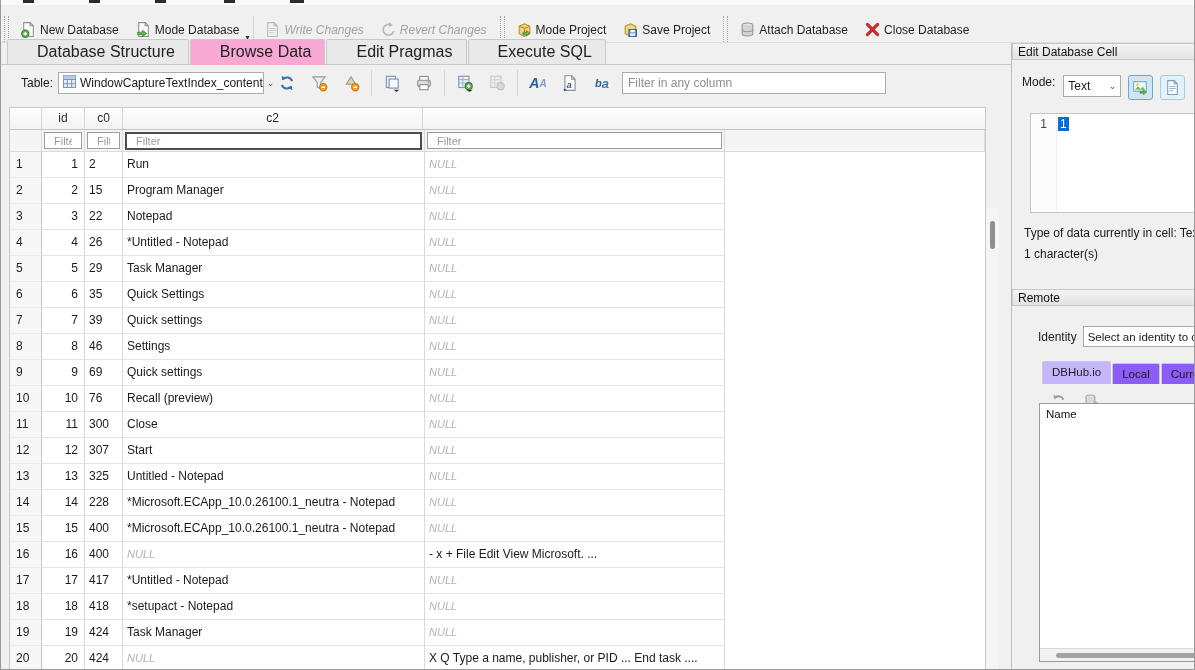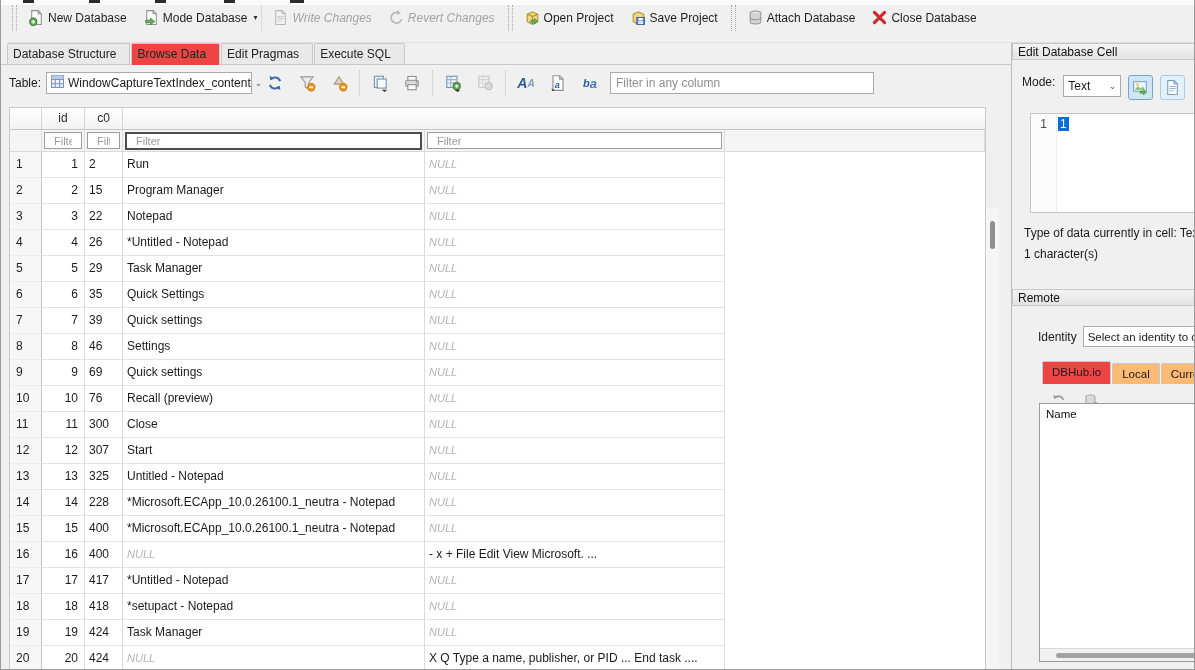--- a/index.html
+++ b/index.html
@@ -7,35 +7,35 @@
   .app {
     position:relative; width:1195px; height:670px; overflow:hidden;
     background:#f0f0f0; font-family:"Liberation Sans", sans-serif; font-size:12px; color:#1a1a1a;
     border:1px solid #9a9a9a; border-top:none;
   }
   
   .menustrip { position:absolute; top:0; left:0; right:0; height:5px; background:#fbfbfb; }
   .menustrip i { position:absolute; top:0; height:3px; width:11px; background:#2b2b2b; }
 
   
-  .toolbar { position:absolute; top:5px; left:0; right:0; height:38px; display:flex; align-items:flex-start; background:#f0f0f0; border-bottom:1px solid #dedede;margin-left:8px; }
+  .toolbar { position:absolute; top:5px; left:0; right:0; height:38px; display:flex; align-items:flex-end; background:#f0f0f0; border-bottom:1px solid #dedede; }
   .grip { width:5px; height:26px; border-left:1px dotted #a9a9a9; border-right:1px dotted #a9a9a9; margin:0 5px 0 3px; }
   .tsep { width:1px; height:26px; background:#d6d6d6; margin:0 4px; }
   .tbtn { display:flex; align-items:center; gap:3px; padding:4px 10px 4px 6px; color:#1f1f1f; cursor:default; }
   .tbtn.disabled { color:#a3a3a3;font-style:italic; }
   .icon16 { width:17px; height:17px; display:inline-block; position:relative; }
   .caret { font-size:8px; color:#333; margin-left:-4px; padding-top:8px; }
 
   
   .tabbar { position:absolute; top:43px; left:0; width:1010px; height:22px; display:flex; align-items:flex-end; padding-left:6px; background:#f0f0f0; border-bottom:1px solid #c9c9c9; }
-  .tab { padding:3px 13px 3px 5px; margin-right:1px; border:1px solid #c9c9c9; border-bottom:none; background:#e9e9e9; font-size:12px; color:#222; border-radius:2px 2px 0 0; }
-  .tab.active { background:#ef4444; padding-bottom:4px; margin-bottom:-1px; }
+  .tab { padding:3px 13px 3px 29px; margin-right:1px; border:1px solid #c9c9c9; border-bottom:none; background:#e9e9e9; font-size:16px; color:#222; border-radius:2px 2px 0 0; }
+  .tab.active { background:#f9a8d4; padding-bottom:4px; margin-bottom:-1px; }
 
   
-  .btoolbar { position:absolute; top:65px; left:0; width:1010px; height:36px; display:flex; align-items:center; background:#f0f0f0; padding-left:8px; }
+  .btoolbar { position:absolute; top:65px; left:0; width:1010px; height:36px; display:flex; align-items:center; background:#f0f0f0; padding-left:20px; }
   .lbl { margin-right:5px; }
   .combo { display:flex; align-items:center; gap:4px; background:#fff; border:1px solid #ababab; height:22px; padding:0 4px; }
   .combo .chev { color:#555; font-size:9px; margin-left:6px; }
   .tablecombo { width:206px; }
   .tablecombo .chev { margin-left:auto; }
   .ibtn { width:26px; height:26px; display:flex; align-items:center; justify-content:center; margin:0 3px; position:relative; }
   .ibtn.dis { opacity:.55; filter:grayscale(1); }
   .filterinput { width:264px; height:22px; border:1px solid #ababab; padding:0 5px; font:12px "Liberation Sans",sans-serif; margin-left:4px; }
   .filterinput::placeholder { color:#8f8f8f; }
   .aicon { font-weight:bold; color:#2c5c9e; font-style:italic; }
@@ -76,22 +76,22 @@
   .editor { display:flex; margin:13px 0 0 18px; width:200px; height:100px; background:#fff; border:1px solid #c6c6c6; }
   .editor .gutter { width:26px; text-align:center; color:#444; padding-top:3px; border-right:1px solid #eee; background:#fcfcfc; }
   .editor .content { padding:3px 1px; }
   .editor .sel { background:#0a6cd6; color:#fff; padding:0 2px; }
   .typeinfo { margin:13px 0 0 12px; white-space:nowrap; }
   .sizeinfo { margin:7px 0 0 12px; white-space:nowrap; }
   .remotetitle { margin-top:28px; }
   .identrow { display:flex; align-items:center; margin:20px 0 0 26px; }
   .identcombo { width:200px; height:21px; margin-left:6px; font-size:11.5px; flex:none; }
   .rtabs { display:flex; margin:14px 0 0 30px; align-items:flex-end; }
-  .rtab { padding:4px 9px; border:1px solid #c9c9c9; border-bottom:none; background:#fdba74; margin-right:1px; font-size:11.5px; border-radius:2px 2px 0 0; white-space:nowrap; }
-  .rtab.active { background:#ef4444; padding-bottom:6px; }
+  .rtab { padding:4px 9px; border:1px solid #c9c9c9; border-bottom:none; background:#8b5cf6; margin-right:1px; font-size:11.5px; border-radius:2px 2px 0 0; white-space:nowrap; }
+  .rtab.active { background:#c4b5fd; padding-bottom:6px; }
   .ricons { display:flex; gap:16px; margin:9px 0 0 38px; }
   .namelist { position:absolute; left:27px; top:360px; width:200px; bottom:7px; background:#fff; border:1px solid #9b9b9b; }
   .namelist .hdr { padding:4px 6px; font-size:11.5px; color:#111; }
   .hscroll { position:absolute; left:0; right:0; bottom:0; height:13px; background:#f1f1f1; border-top:1px solid #d8d8d8; }
   .hscroll .thumb { position:absolute; left:16px; right:2px; top:4px; height:5px; background:#a3a3a3; border-radius:3px; }
 </style>
 </head>
 <body>
 
 <div class="app">
@@ -159,21 +159,21 @@
 
     <div class="tbtn">
       <span class="icon16">
         <svg width="17" height="17" viewBox="0 0 16 16">
             <path d="M3 5l5-2.4L13 5v7l-5 2.4L3 12z" fill="#f1d77f" stroke="#b3912f"></path>
             <path d="M3 5l5 2v7" fill="none" stroke="#b3912f"></path>
             <path d="M13 5L8 7" fill="none" stroke="#b3912f"></path>
             <path d="M6.5 10.5h3.4V9l3.1 2.5-3.1 2.5v-1.5H6.5z" fill="#66b25a" stroke="#3d7d33" stroke-width=".6"></path>
           </svg>
       </span>
-      <span>Open Project</span>
+      <span>Mode Project</span>
     </div>
 
     <div class="tbtn">
       <span class="icon16">
         <svg width="17" height="17" viewBox="0 0 16 16">
             <path d="M3 5l5-2.4L13 5v7l-5 2.4L3 12z" fill="#f1d77f" stroke="#b3912f"></path>
             <rect x="6.5" y="8" width="7" height="6.5" fill="#6b93cf" stroke="#3b5f94"></rect>
             <rect x="8" y="8.4" width="4" height="2.2" fill="#fff"></rect>
             <rect x="7.7" y="11.4" width="4.6" height="2.8" fill="#dfe9f7"></rect>
           </svg>
@@ -310,20 +310,21 @@
 
     <input class="filterinput" type="text" placeholder="Filter in any column" style="">
   </div>
 
   <div class="gridarea">
     <div class="grid">
       <div class="ghead">
         <div class="gcell w-rh"></div>
         <div class="gcell w-id">id</div>
         <div class="gcell w-c0">c0</div>
+        <div class="gcell w-c2">c2</div>
         <div class="gcell w-f"></div>
       </div>
       <div class="gfilter">
         <div class="gcell w-rh"></div>
         <div class="gcell w-id"><input type="text" placeholder="Filter" style=""></div>
         <div class="gcell w-c0"><input type="text" placeholder="Filter" style=""></div>
         <div class="gcell w-c1"><input type="text" class="focused" placeholder="Filter" style=""></div>
         <div class="gcell w-c2"><input type="text" placeholder="Filter" style=""></div>
         <div class="gcell w-f"></div>
       </div>

